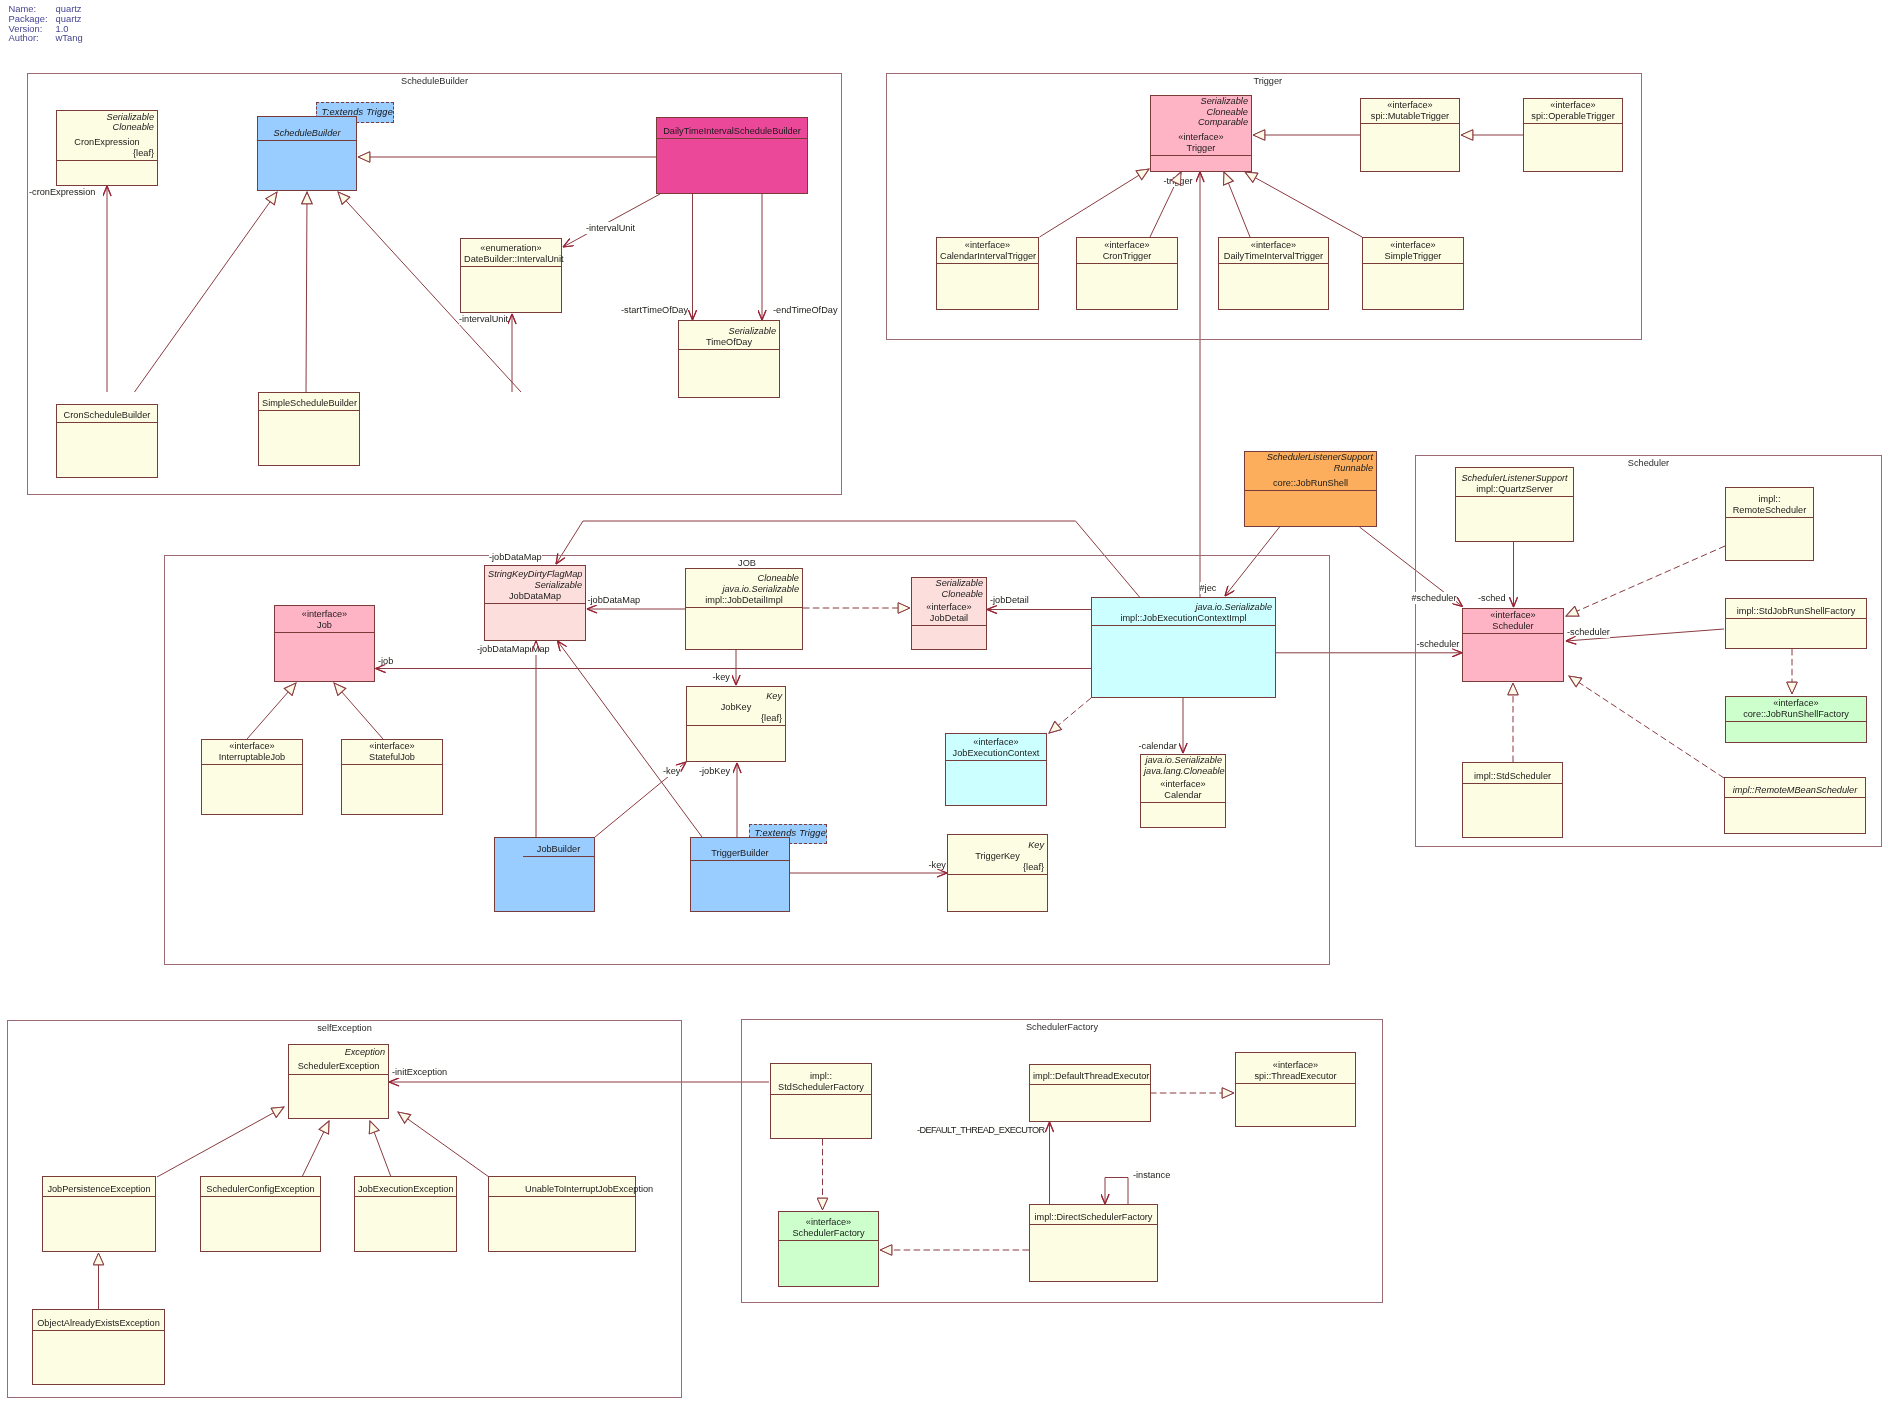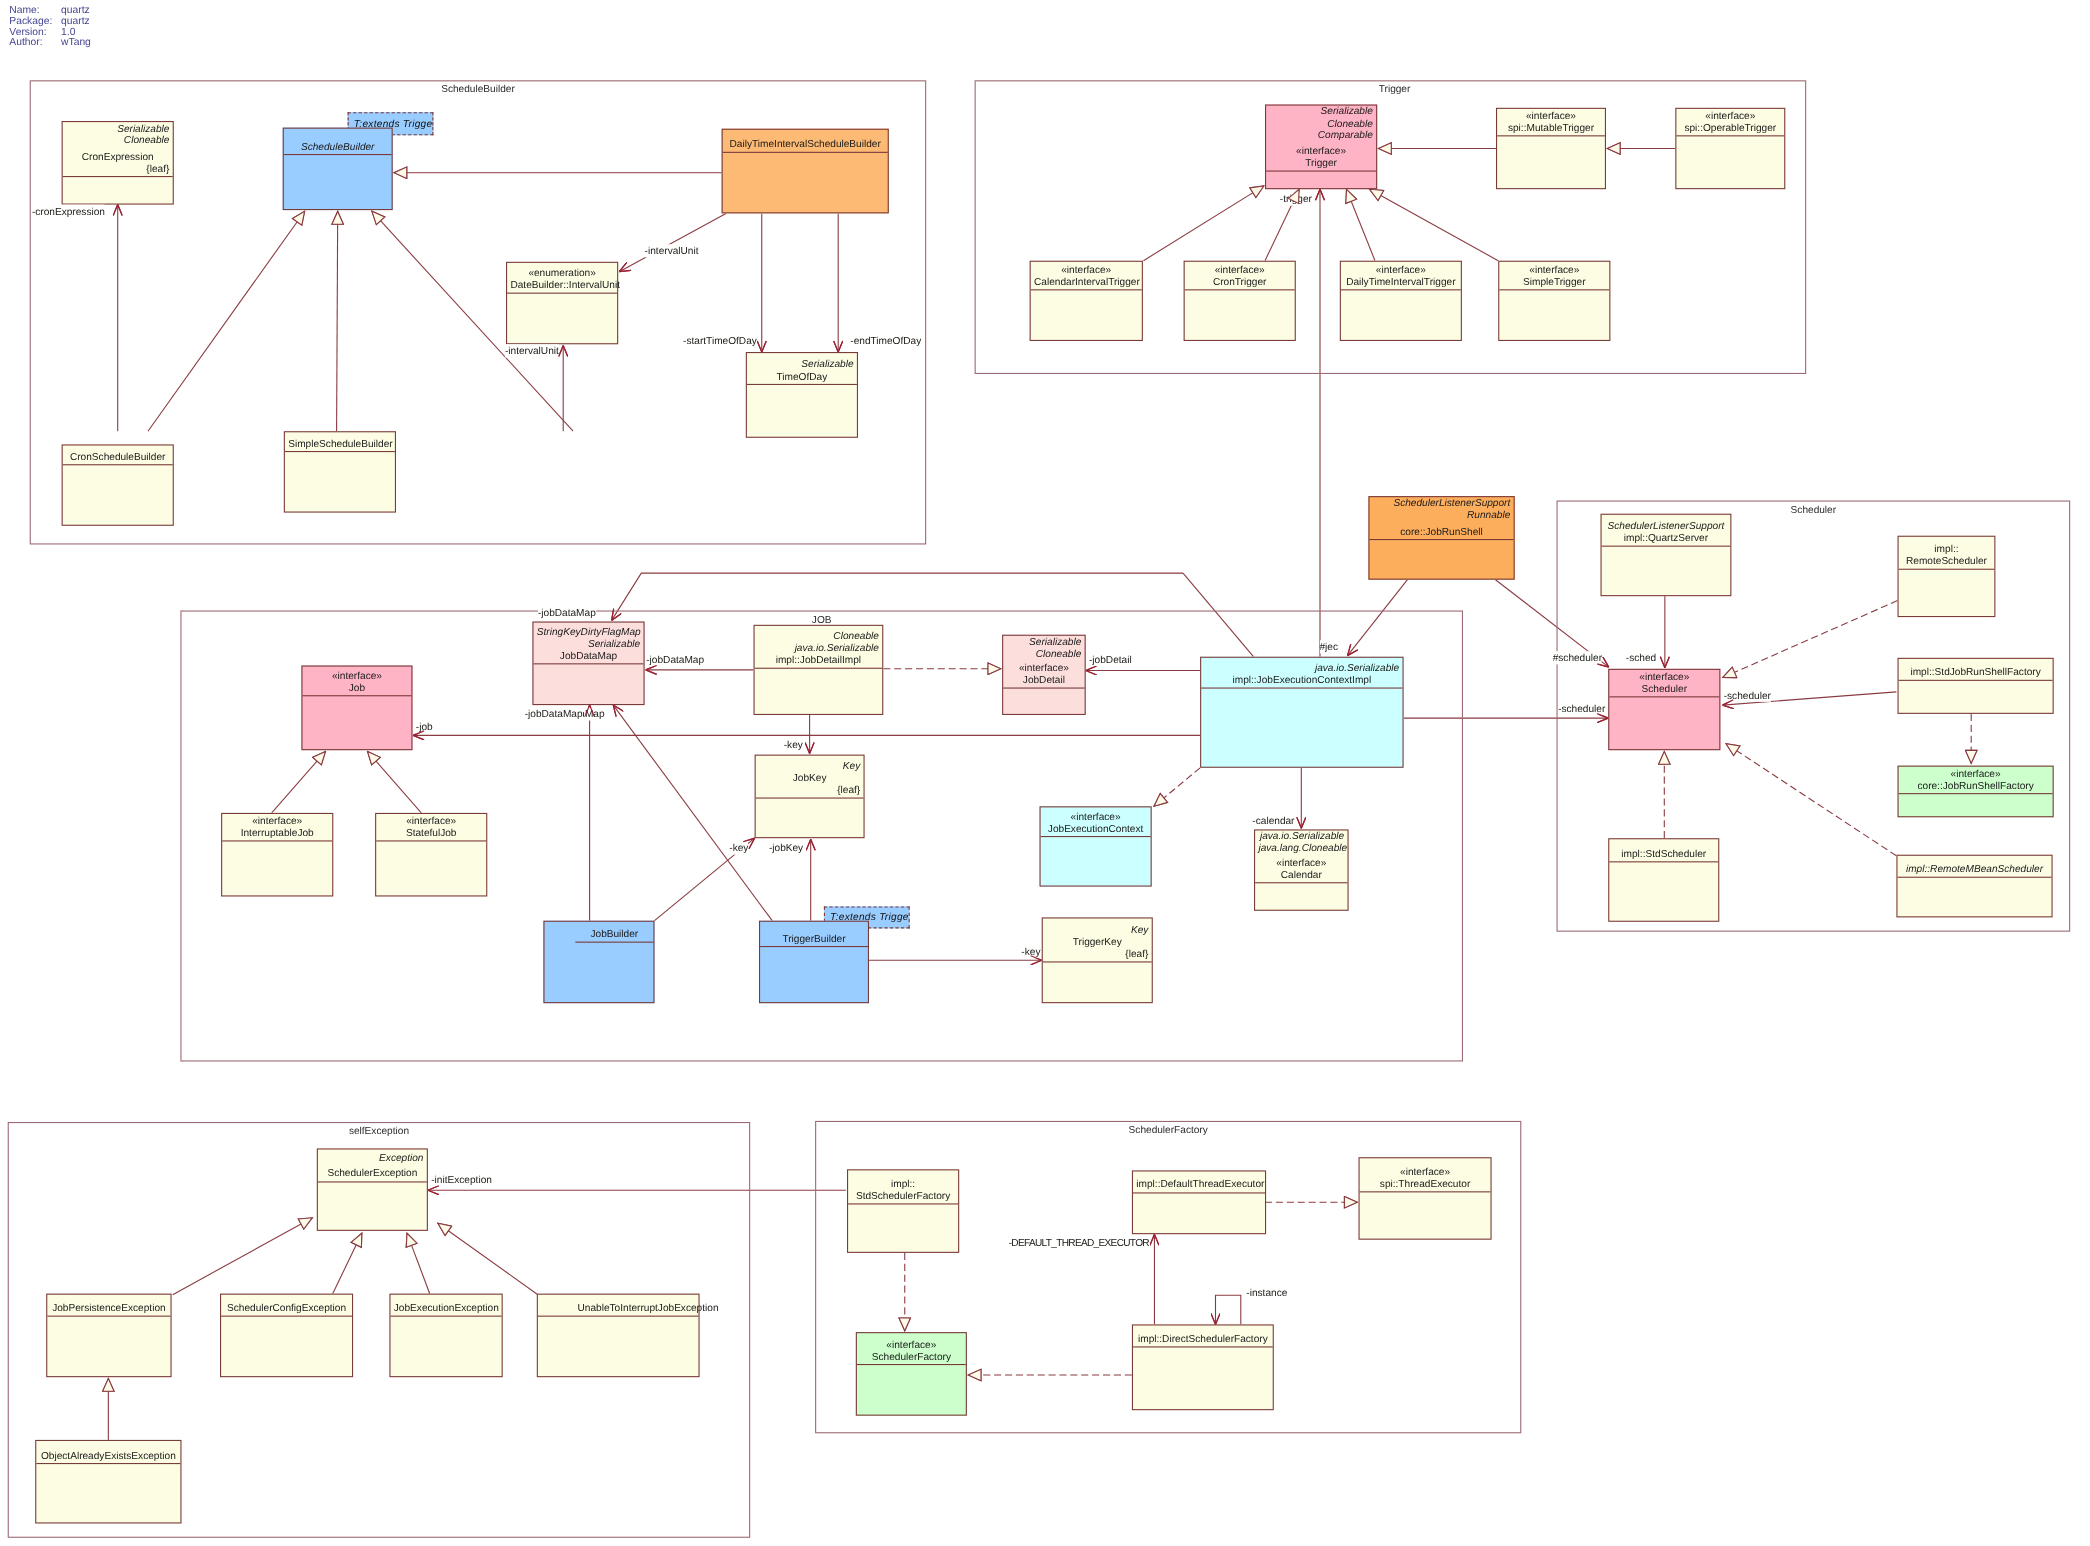--- a/index.html
+++ b/index.html
@@ -191,21 +191,21 @@
     <span class="ln r">{leaf}</span>
   </div>
   <div class="body"></div>
 </div>
 <div class="cls" style="left:257px;top:116px;width:100px;height:75px;background:#99ccff;">
   <div class="hdr" style="height:24px;">
     <span class="ln c it">ScheduleBuilder</span>
   </div>
   <div class="body"></div>
 </div>
-<div class="cls" style="left:656px;top:117px;width:152px;height:77px;background:#fdba74;">
+<div class="cls" style="left:656px;top:117px;width:152px;height:77px;background:#ec4899;">
   <div class="hdr" style="height:21px;">
     <span class="ln c">DailyTimeIntervalScheduleBuilder</span>
   </div>
   <div class="body"></div>
 </div>
 <div class="cls" style="left:460px;top:238px;width:102px;height:75px;background:#fdfde3;">
   <div class="hdr" style="height:28px;">
     <span class="ln c">«enumeration»</span>
     <span class="ln c">DateBuilder::IntervalUnit</span>
   </div>

